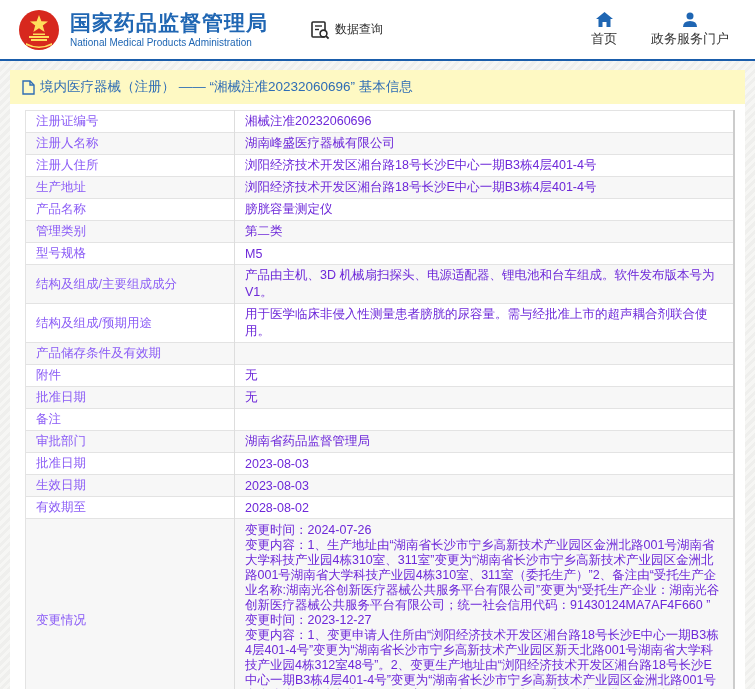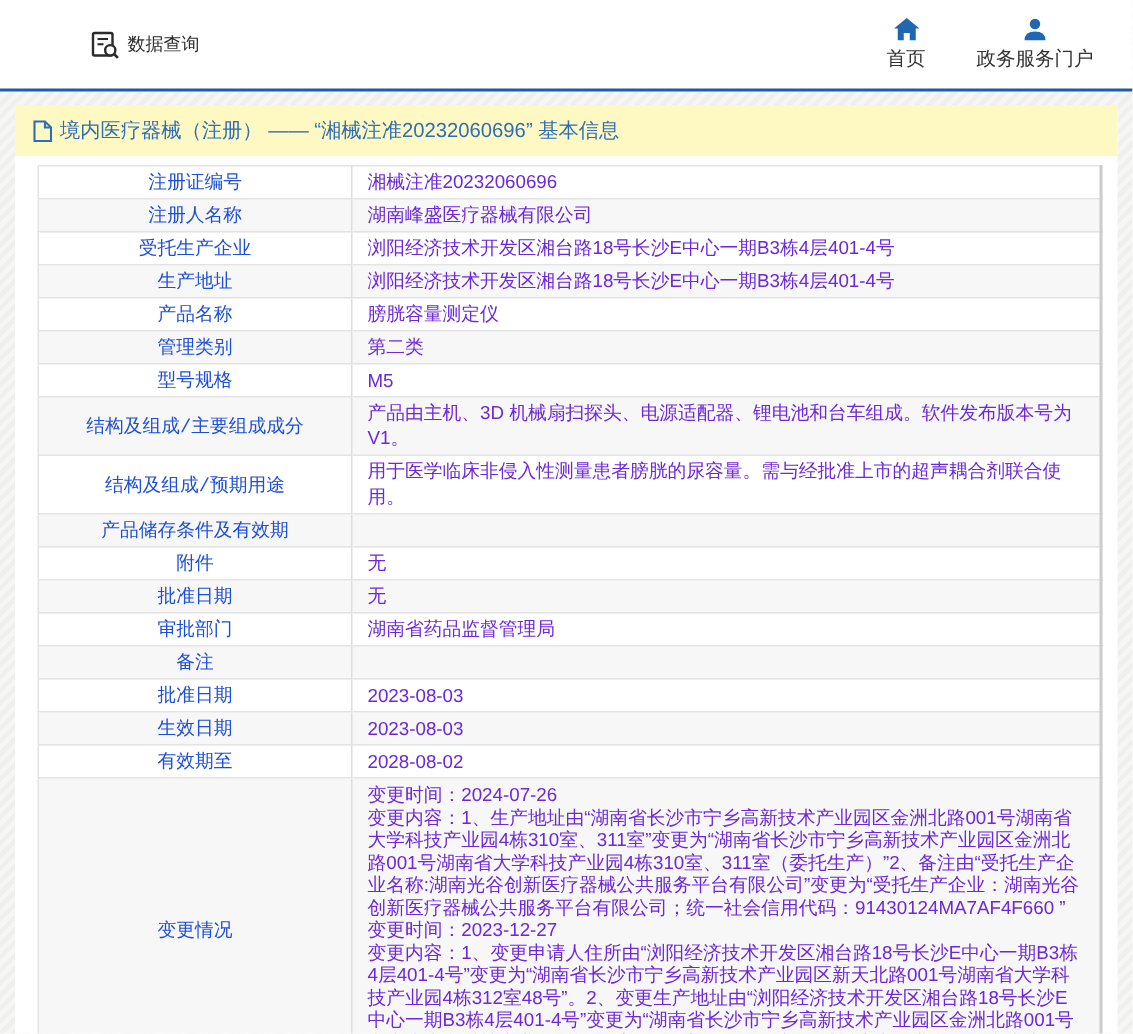--- a/index.html
+++ b/index.html
@@ -36,32 +36,44 @@
   }
   .table-wrap{margin:6px 10px 6px 15px;}
   table.info{
     width:710px;border-collapse:collapse;table-layout:fixed;
     border:1px solid #e3e3e3;border-right:2px solid #cccccc;
     font-size:12.5px;
   }
   table.info td{border-top:1px solid #e3e3e3;padding:2px 10px;}
   table.info tr:nth-child(even){background:#f7f7f7;}
   td.cell-label{
-    width:188px;text-align:center;color:#1d4ed8;
-    border-right:1px solid #dddddd;vertical-align:middle;height:17px;font-family:Liberation Mono, monospace;
+    width:188px;text-align:left;color:#8b5cf6;
+    border-right:1px solid #dddddd;vertical-align:middle;height:17px;
   }
   td.cell-value{color:#6d28d9;vertical-align:middle;height:17px;}
   td.cell-value.multiline{white-space:pre-line;line-height:15px;padding-top:4px;padding-bottom:4px;}
 </style>
 </head>
 <body>
 
 <div class="page">
 
   <header class="header">
+    <div class="logo-wrap">
+      <svg width="42" height="42" viewBox="0 0 42 42">
+        <circle cx="21" cy="21" r="20" fill="#d7281e"></circle>
+        <path d="M21 6 l2.4 6.2 6.6 0.3 -5.2 4.1 1.8 6.4 -5.6 -3.7 -5.6 3.7 1.8 -6.4 -5.2 -4.1 6.6 -0.3 Z" fill="#ffde5c"></path>
+        <path d="M11 27 h20 v2 h-20 Z M13 30 h16 v2 h-16 Z M15 24.5 h12 v1.6 h-12 Z" fill="#ffde5c"></path>
+        <path d="M8 34 q13 7 26 0 l0 2 q-13 6 -26 0 Z" fill="#ffde5c"></path>
+      </svg>
+      <div class="org-names">
+        <div class="org-zh">国家药品监督管理局</div>
+        <div class="org-en">National Medical Products Administration</div>
+      </div>
+    </div>
 
     <div class="data-query">
       <svg width="20" height="20" viewBox="0 0 20 20">
         <rect x="2" y="2" width="13" height="15" rx="1" fill="none" stroke="#2b2b2b" stroke-width="1.6"></rect>
         <line x1="5" y1="6" x2="12" y2="6" stroke="#2b2b2b" stroke-width="1.4"></line>
         <line x1="5" y1="9.5" x2="9" y2="9.5" stroke="#2b2b2b" stroke-width="1.4"></line>
         <circle cx="13.5" cy="13.5" r="3.4" fill="#fff" stroke="#2b2b2b" stroke-width="1.6"></circle>
         <line x1="16" y1="16" x2="18.6" y2="18.6" stroke="#2b2b2b" stroke-width="1.8"></line>
       </svg>
       <span>数据查询</span>
@@ -98,21 +110,21 @@
         <tbody id="info-tbody">
             <tr>
               <td class="cell-label">注册证编号</td>
               <td class="cell-value">湘械注准20232060696</td>
             </tr>
             <tr>
               <td class="cell-label">注册人名称</td>
               <td class="cell-value">湖南峰盛医疗器械有限公司</td>
             </tr>
             <tr>
-              <td class="cell-label">受托生产企业</td>
+              <td class="cell-label">注册人住所</td>
               <td class="cell-value">浏阳经济技术开发区湘台路18号长沙E中心一期B3栋4层401-4号</td>
             </tr>
             <tr>
               <td class="cell-label">生产地址</td>
               <td class="cell-value">浏阳经济技术开发区湘台路18号长沙E中心一期B3栋4层401-4号</td>
             </tr>
             <tr>
               <td class="cell-label">产品名称</td>
               <td class="cell-value">膀胱容量测定仪</td>
             </tr>
@@ -138,26 +150,26 @@
             </tr>
             <tr>
               <td class="cell-label">附件</td>
               <td class="cell-value">无</td>
             </tr>
             <tr>
               <td class="cell-label">批准日期</td>
               <td class="cell-value">无</td>
             </tr>
             <tr>
+              <td class="cell-label">备注</td>
+              <td class="cell-value"></td>
+            </tr>
+            <tr>
               <td class="cell-label">审批部门</td>
               <td class="cell-value">湖南省药品监督管理局</td>
-            </tr>
-            <tr>
-              <td class="cell-label">备注</td>
-              <td class="cell-value"></td>
             </tr>
             <tr>
               <td class="cell-label">批准日期</td>
               <td class="cell-value">2023-08-03</td>
             </tr>
             <tr>
               <td class="cell-label">生效日期</td>
               <td class="cell-value">2023-08-03</td>
             </tr>
             <tr>

